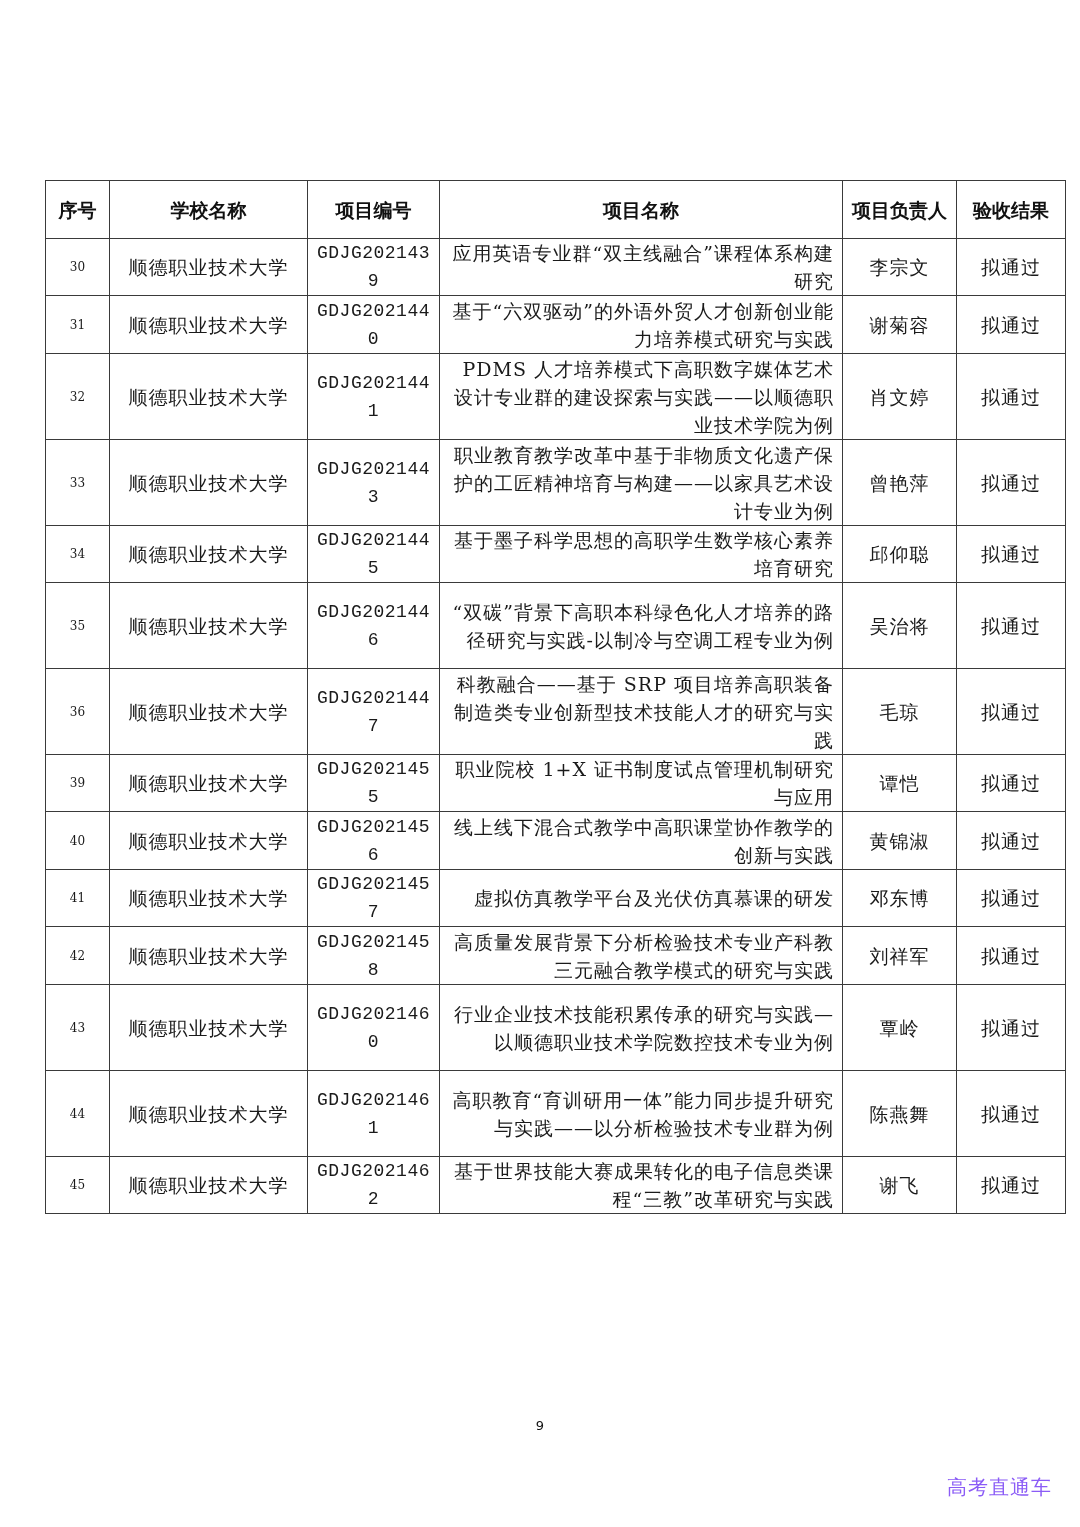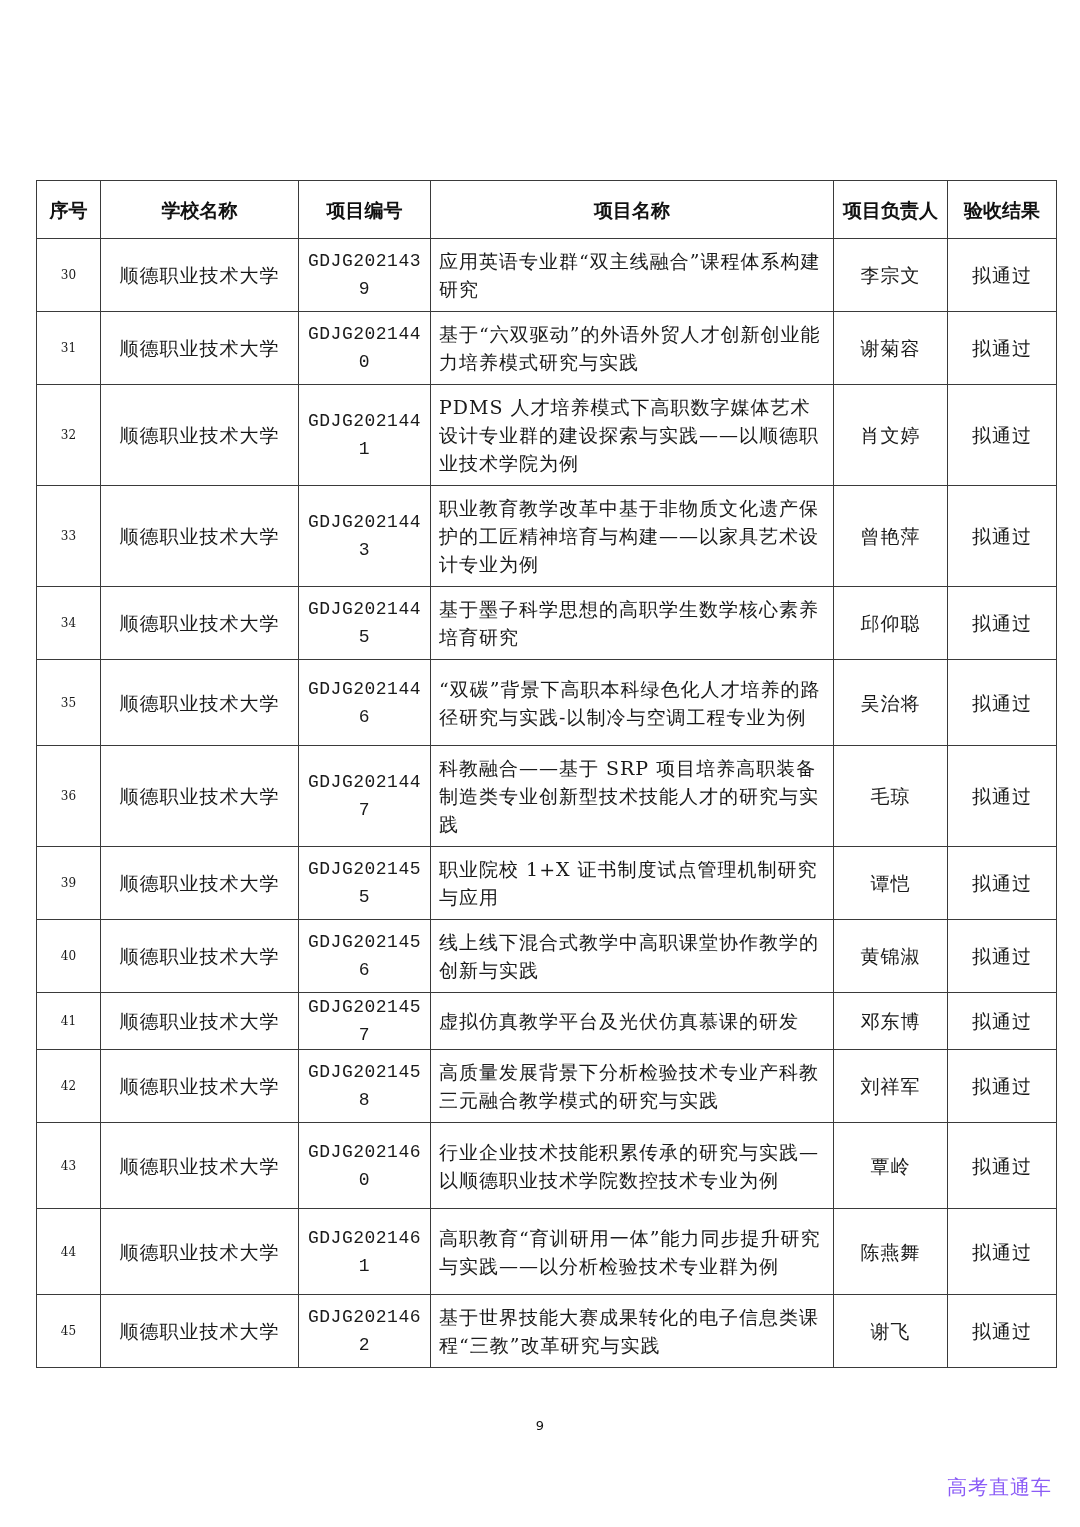--- a/index.html
+++ b/index.html
@@ -1,30 +1,30 @@
 <!DOCTYPE html>
 <html><head>
 <meta charset="utf-8">
 <style>
   html, body { margin: 0; padding: 0; background: #ffffff; }
   body { width: 1080px; height: 1527px; position: relative; overflow: hidden;
          font-family: "DejaVu Serif", "Liberation Serif", serif; color: #1a1a1a; }
   .page { position: absolute; left: 0; top: 0; width: 1080px; height: 1527px; background: #fff; }
   table.acc {
-    position: absolute; left: 36px; top: 180px;
+    position: absolute; left: 45px; top: 180px;
     border-collapse: collapse; table-layout: fixed; width: 1020px; border-radius: 6px;
   }
   table.acc th, table.acc td {
     border: 1.5px solid #3a3a3a; text-align: center; vertical-align: middle;
     padding: 0 6px; font-size: 19px; line-height: 28px; font-weight: normal;
   }
   table.acc th { font-family: "DejaVu Sans", "Liberation Sans", sans-serif; font-weight: bold; font-size: 19px; line-height: 28px; color: #111; }
   table.acc td.code { font-family: "Liberation Mono", "DejaVu Sans Mono", monospace; font-size: 18px; letter-spacing: 0.5px; word-break: break-all; padding: 0 4px; }
   table.acc td.num { font-size: 12px; }
-  table.acc td.name { text-align: left; padding: 8px 8px; letter-spacing: 1px; }
+  table.acc td.name { text-align: right; padding: 0 8px; letter-spacing: 1px; }
   table.acc td.school, table.acc td.lead, table.acc td.res { letter-spacing: 1px; }
   .page-number { position: absolute; left: 0; width: 1080px; top: 1418px; text-align: center;
                  font-family: "DejaVu Sans", "Liberation Sans", sans-serif; font-size: 13px; color: #111; }
   .watermark { position: absolute; right: 28px; top: 1474px;
                font-family: "DejaVu Sans", "Liberation Sans", sans-serif; font-size: 20px; color: #8b5cf6; letter-spacing: 1px; }
 </style>
 </head>
 <body>
 
 <div class="page">

